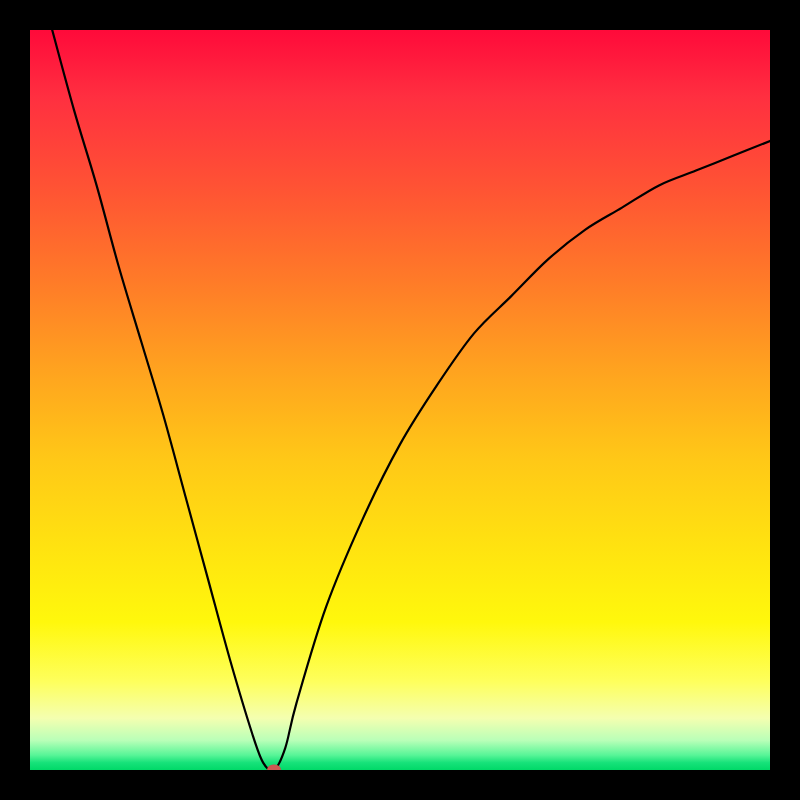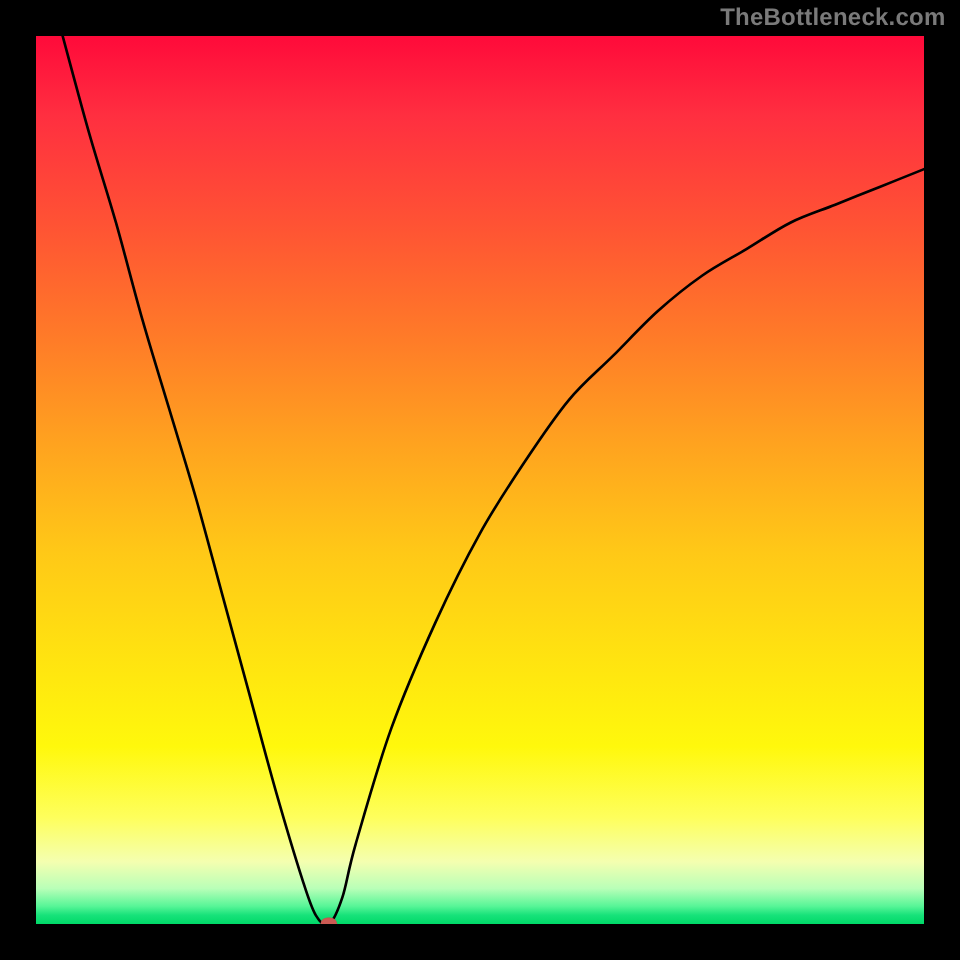--- a/index.html
+++ b/index.html
@@ -75,21 +75,20 @@
     background: #cc5a53;
     border-radius: 50% / 55%;
     transform: translate(-50%, -50%);
     box-shadow: inset 0 0 1px rgba(0,0,0,0.15);
   }
 </style>
 </head>
 <body>
 
 <div class="outer">
-  <div class="watermark">TheBottleneck.com</div>
 
   <div class="plot-area">
     <div class="gradient"></div>
 
     <svg class="curve" width="740" height="740" viewBox="0 0 740 740">
       <path id="curve-path" fill="none" stroke="#000000" stroke-width="2.2" stroke-linecap="round" stroke-linejoin="round" d="M 22.20 0.00 C 25.90 13.57, 37.00 55.50, 44.40 81.40 C 51.80 107.30, 59.20 129.50, 66.60 155.40 C 74.00 181.30, 81.40 210.90, 88.80 236.80 C 96.20 262.70, 103.60 286.13, 111.00 310.80 C 118.40 335.47, 125.80 358.90, 133.20 384.80 C 140.60 410.70, 148.00 439.07, 155.40 466.20 C 162.80 493.33, 170.20 520.47, 177.60 547.60 C 185.00 574.73, 192.40 603.10, 199.80 629.00 C 207.20 654.90, 216.45 685.73, 222.00 703.00 C 227.55 720.27, 229.40 726.43, 233.10 732.60 C 236.80 738.77, 240.50 742.47, 244.20 740.00 C 247.90 737.53, 251.60 728.90, 255.30 717.80 C 259.00 706.70, 259.62 696.83, 266.40 673.40 C 273.18 649.97, 284.90 608.03, 296.00 577.20 C 307.10 546.37, 320.67 515.53, 333.00 488.40 C 345.33 461.27, 357.67 436.60, 370.00 414.40 C 382.33 392.20, 394.67 373.70, 407.00 355.20 C 419.33 336.70, 431.67 318.20, 444.00 303.40 C 456.33 288.60, 468.67 278.73, 481.00 266.40 C 493.33 254.07, 505.67 240.50, 518.00 229.40 C 530.33 218.30, 542.67 208.43, 555.00 199.80 C 567.33 191.17, 579.67 185.00, 592.00 177.60 C 604.33 170.20, 616.67 161.57, 629.00 155.40 C 641.33 149.23, 653.67 145.53, 666.00 140.60 C 678.33 135.67, 690.67 130.73, 703.00 125.80 C 715.33 120.87, 733.83 113.47, 740.00 111.00"></path>
     </svg>
 
     <div class="marker" id="marker" style="left: 244.2px; top: 740px; background: rgb(204, 90, 83);"></div>
   </div>

